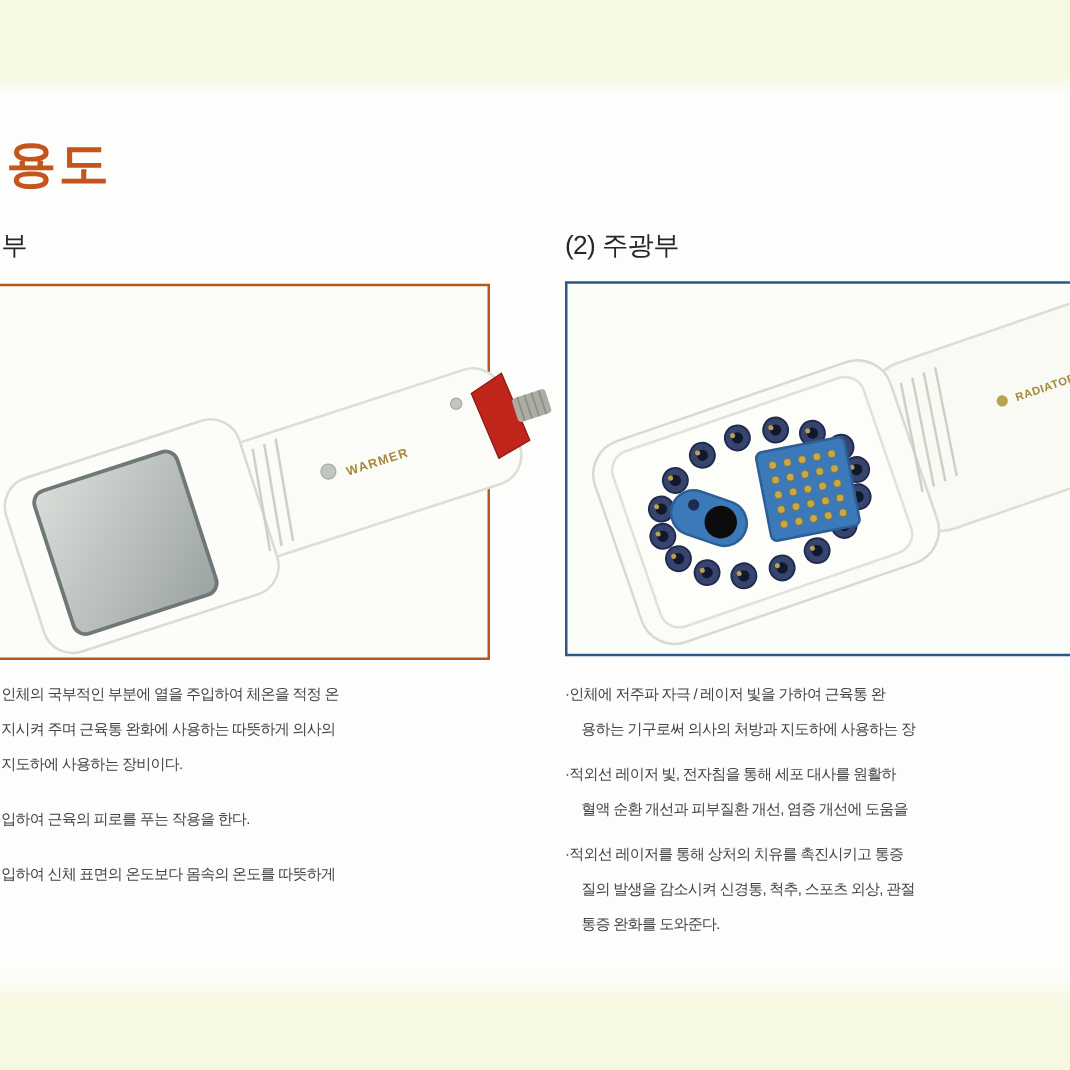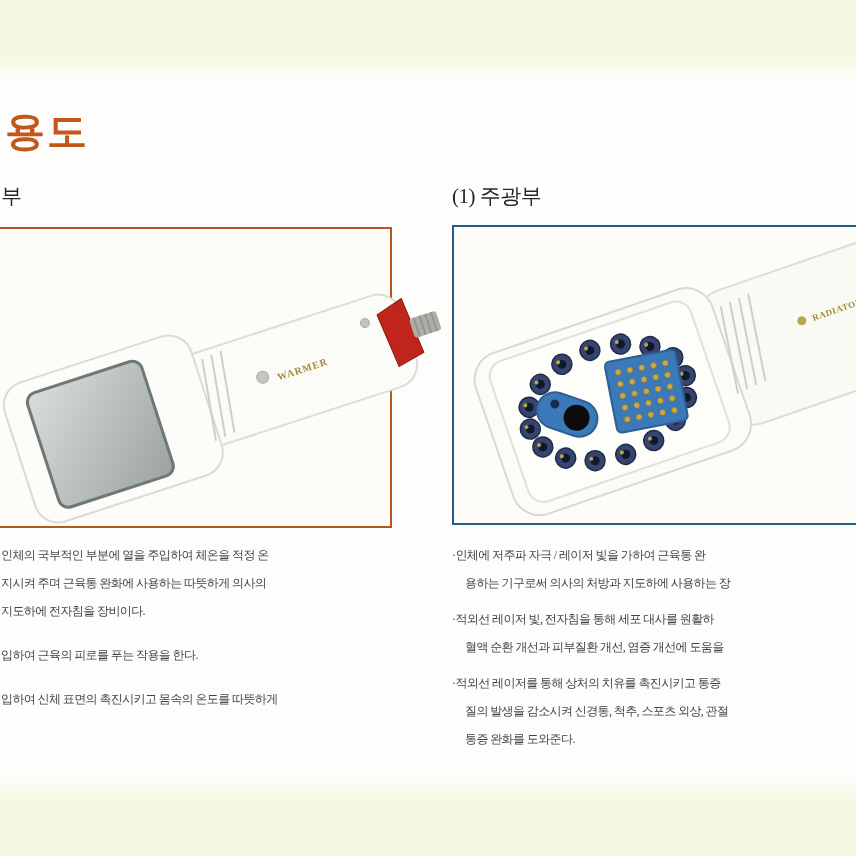--- a/index.html
+++ b/index.html
@@ -1,19 +1,19 @@
 <!DOCTYPE html>
 <html><head>
 <meta charset="utf-8">
 <style>
   html,body{margin:0;padding:0;}
   .page{
     position:relative;width:856px;height:856px;overflow:hidden;
     background:#fdfdfb;
-    font-family:Liberation Serif, serif;
+    font-family:Liberation Sans, sans-serif;
   }
   .band{position:absolute;left:0;width:856px;}
   .band.top{top:0;height:76px;background:linear-gradient(#f7f8e1 78%,#fdfdfb);}
   .band.bottom{top:779px;height:77px;background:linear-gradient(#fdfdfb,#f7f8e1 30%);}
   .title{
     position:absolute;left:5px;top:104px;margin:0;
     font-size:40px;font-weight:800;letter-spacing:2px;color:#c4551b;
   }
   .sec-heading{
     position:absolute;top:182px;font-size:21px;font-weight:500;color:#272727;
@@ -42,21 +42,21 @@
 <body>
 
 <div class="page">
 
   <div class="band top"></div>
   <div class="band bottom"></div>
 
   <h1 class="title">용도</h1>
 
   <div class="sec-heading sec-left">부</div>
-  <div class="sec-heading sec-right">(1) 주광부</div>
+  <div class="sec-heading sec-right">(2) 주광부</div>
 
   <div class="photo-box box-left">
     <svg class="device-svg" width="410" height="293" viewBox="0 0 410 293">
       <defs>
         <linearGradient id="padGrad" x1="0" y1="0" x2="1" y2="1">
           <stop offset="0" stop-color="#d9ded9"></stop>
           <stop offset="1" stop-color="#9ba3a2"></stop>
         </linearGradient>
       </defs>
       <g transform="translate(14,150) rotate(-18)">
@@ -172,23 +172,23 @@
           <circle cx="87" cy="82" r="13" fill="#0c0c0c"></circle>
           <circle cx="62" cy="76" r="4.5" fill="#1d2b4f"></circle>
         </g>
       </g>
     </svg>
   </div>
 
   <div class="bullets b-left">
     <div class="bl">인체의 국부적인 부분에 열을 주입하여 체온을 적정 온</div>
     <div class="bl">지시켜 주며 근육통 완화에 사용하는 따뜻하게 의사의</div>
-    <div class="bl">지도하에 전자침을 장비이다.</div>
+    <div class="bl">지도하에 사용하는 장비이다.</div>
     <div class="bl gap-sm">입하여 근육의 피로를 푸는 작용을 한다.</div>
-    <div class="bl gap-sm">입하여 신체 표면의 촉진시키고 몸속의 온도를 따뜻하게</div>
+    <div class="bl gap-sm">입하여 신체 표면의 온도보다 몸속의 온도를 따뜻하게</div>
   </div>
 
   <div class="bullets b-right">
     <div class="bl">·인체에 저주파 자극 / 레이저 빛을 가하여 근육통 완</div>
     <div class="bl cont">용하는 기구로써 의사의 처방과 지도하에 사용하는 장</div>
     <div class="bl gap">·적외선 레이저 빛, 전자침을 통해 세포 대사를 원활하</div>
     <div class="bl cont">혈액 순환 개선과 피부질환 개선, 염증 개선에 도움을</div>
     <div class="bl gap">·적외선 레이저를 통해 상처의 치유를 촉진시키고 통증</div>
     <div class="bl cont">질의 발생을 감소시켜 신경통, 척추, 스포츠 외상, 관절</div>
     <div class="bl cont">통증 완화를 도와준다.</div>

